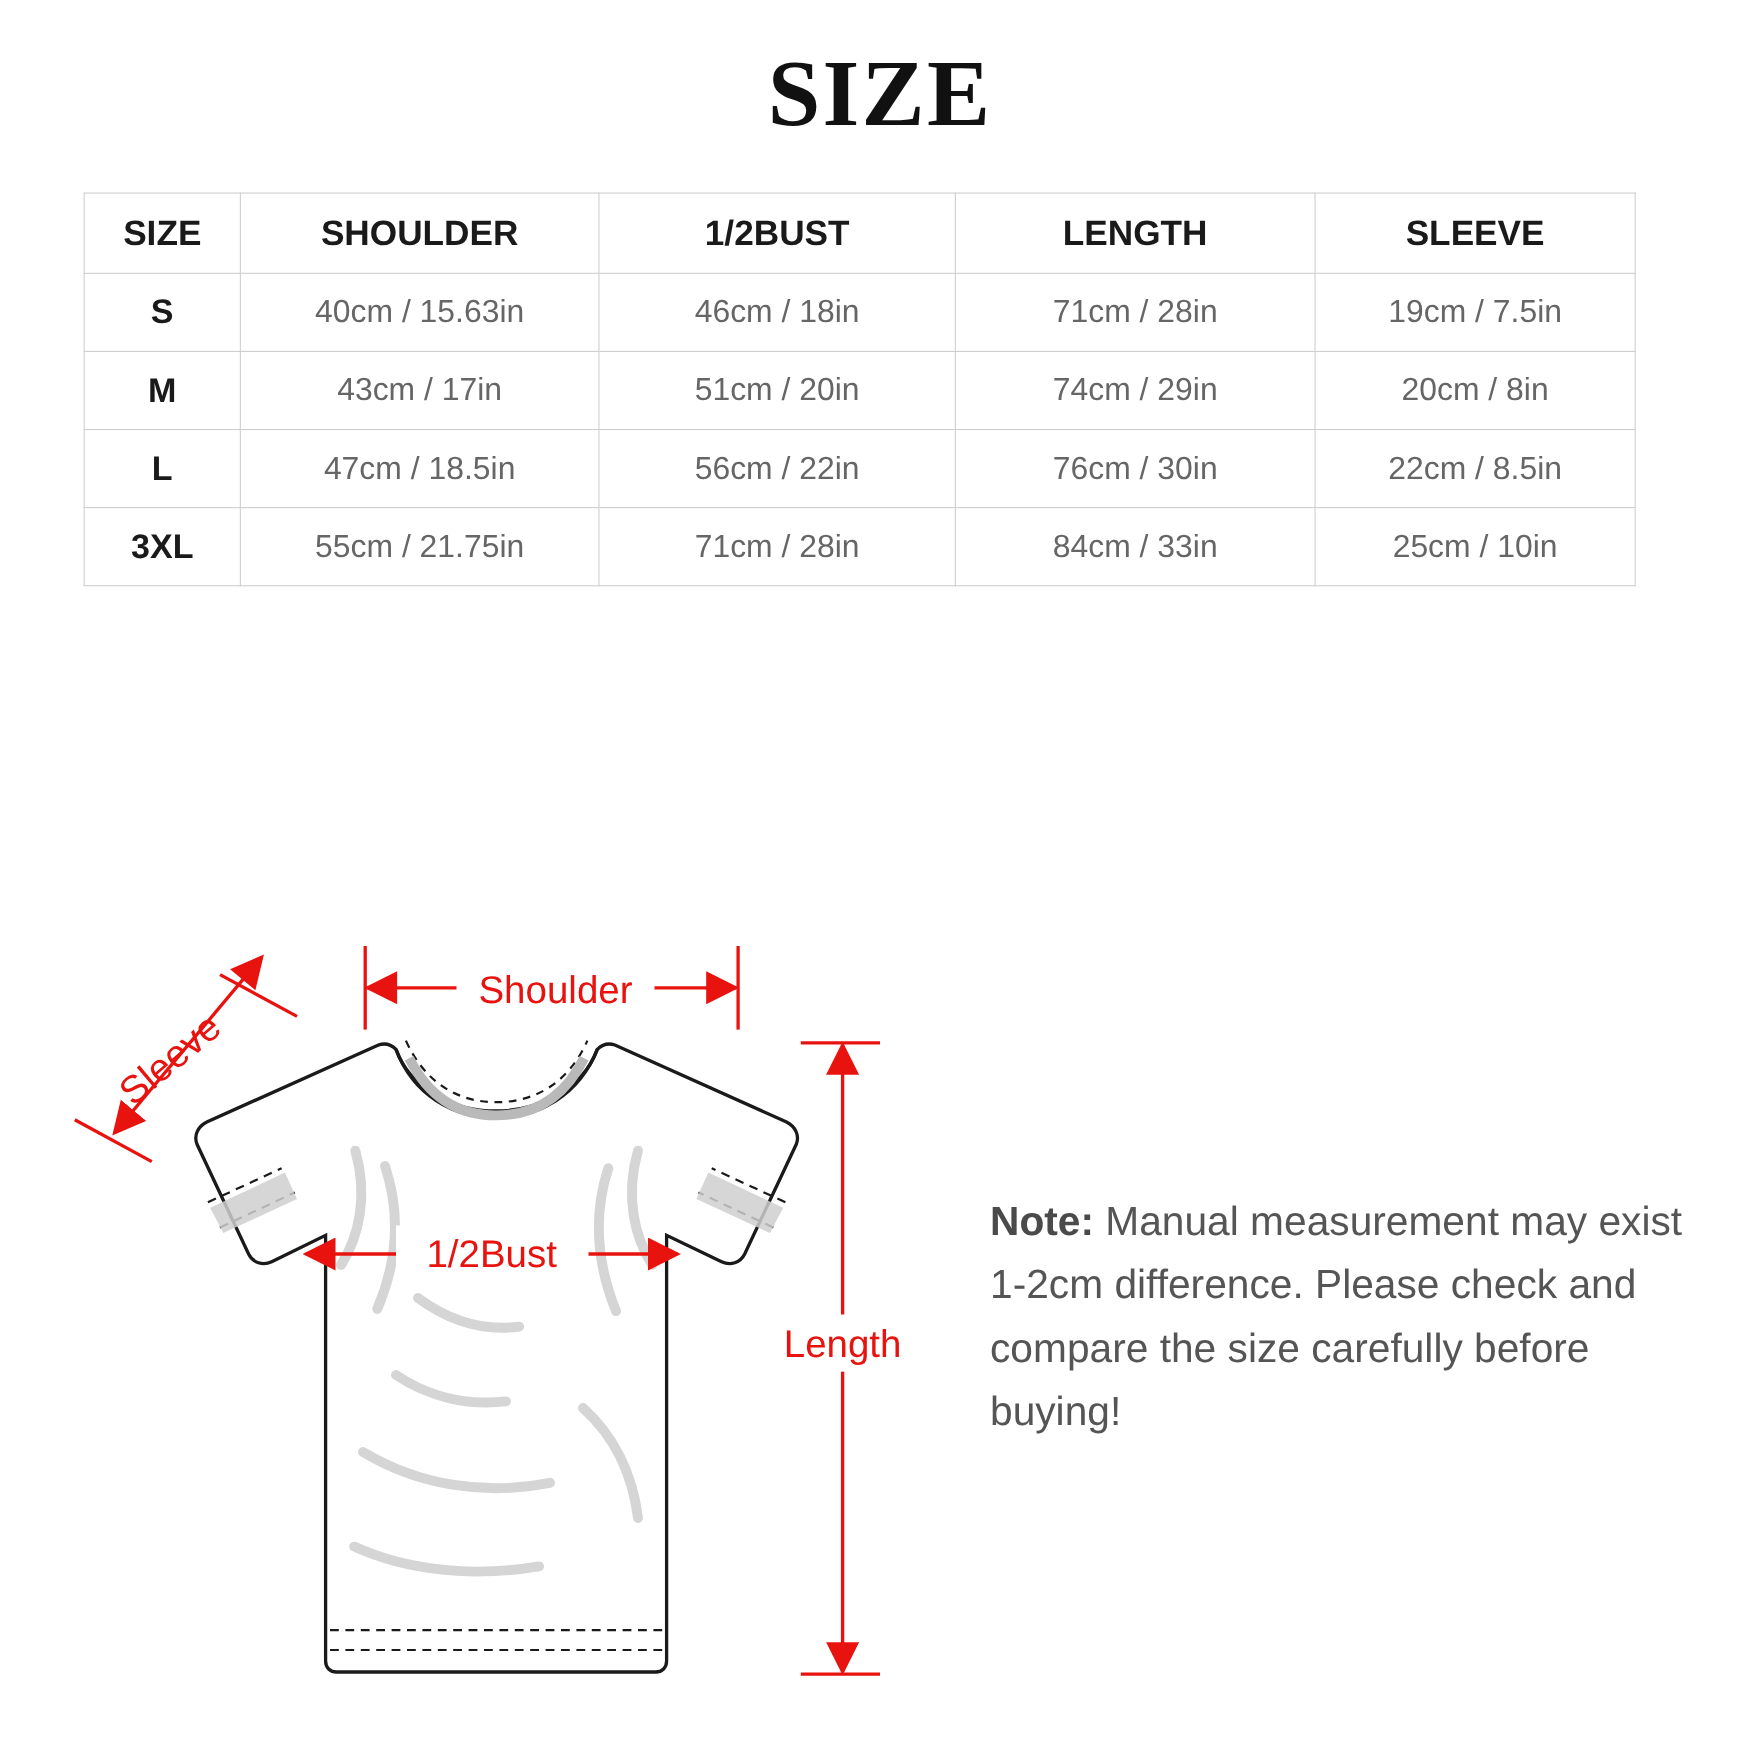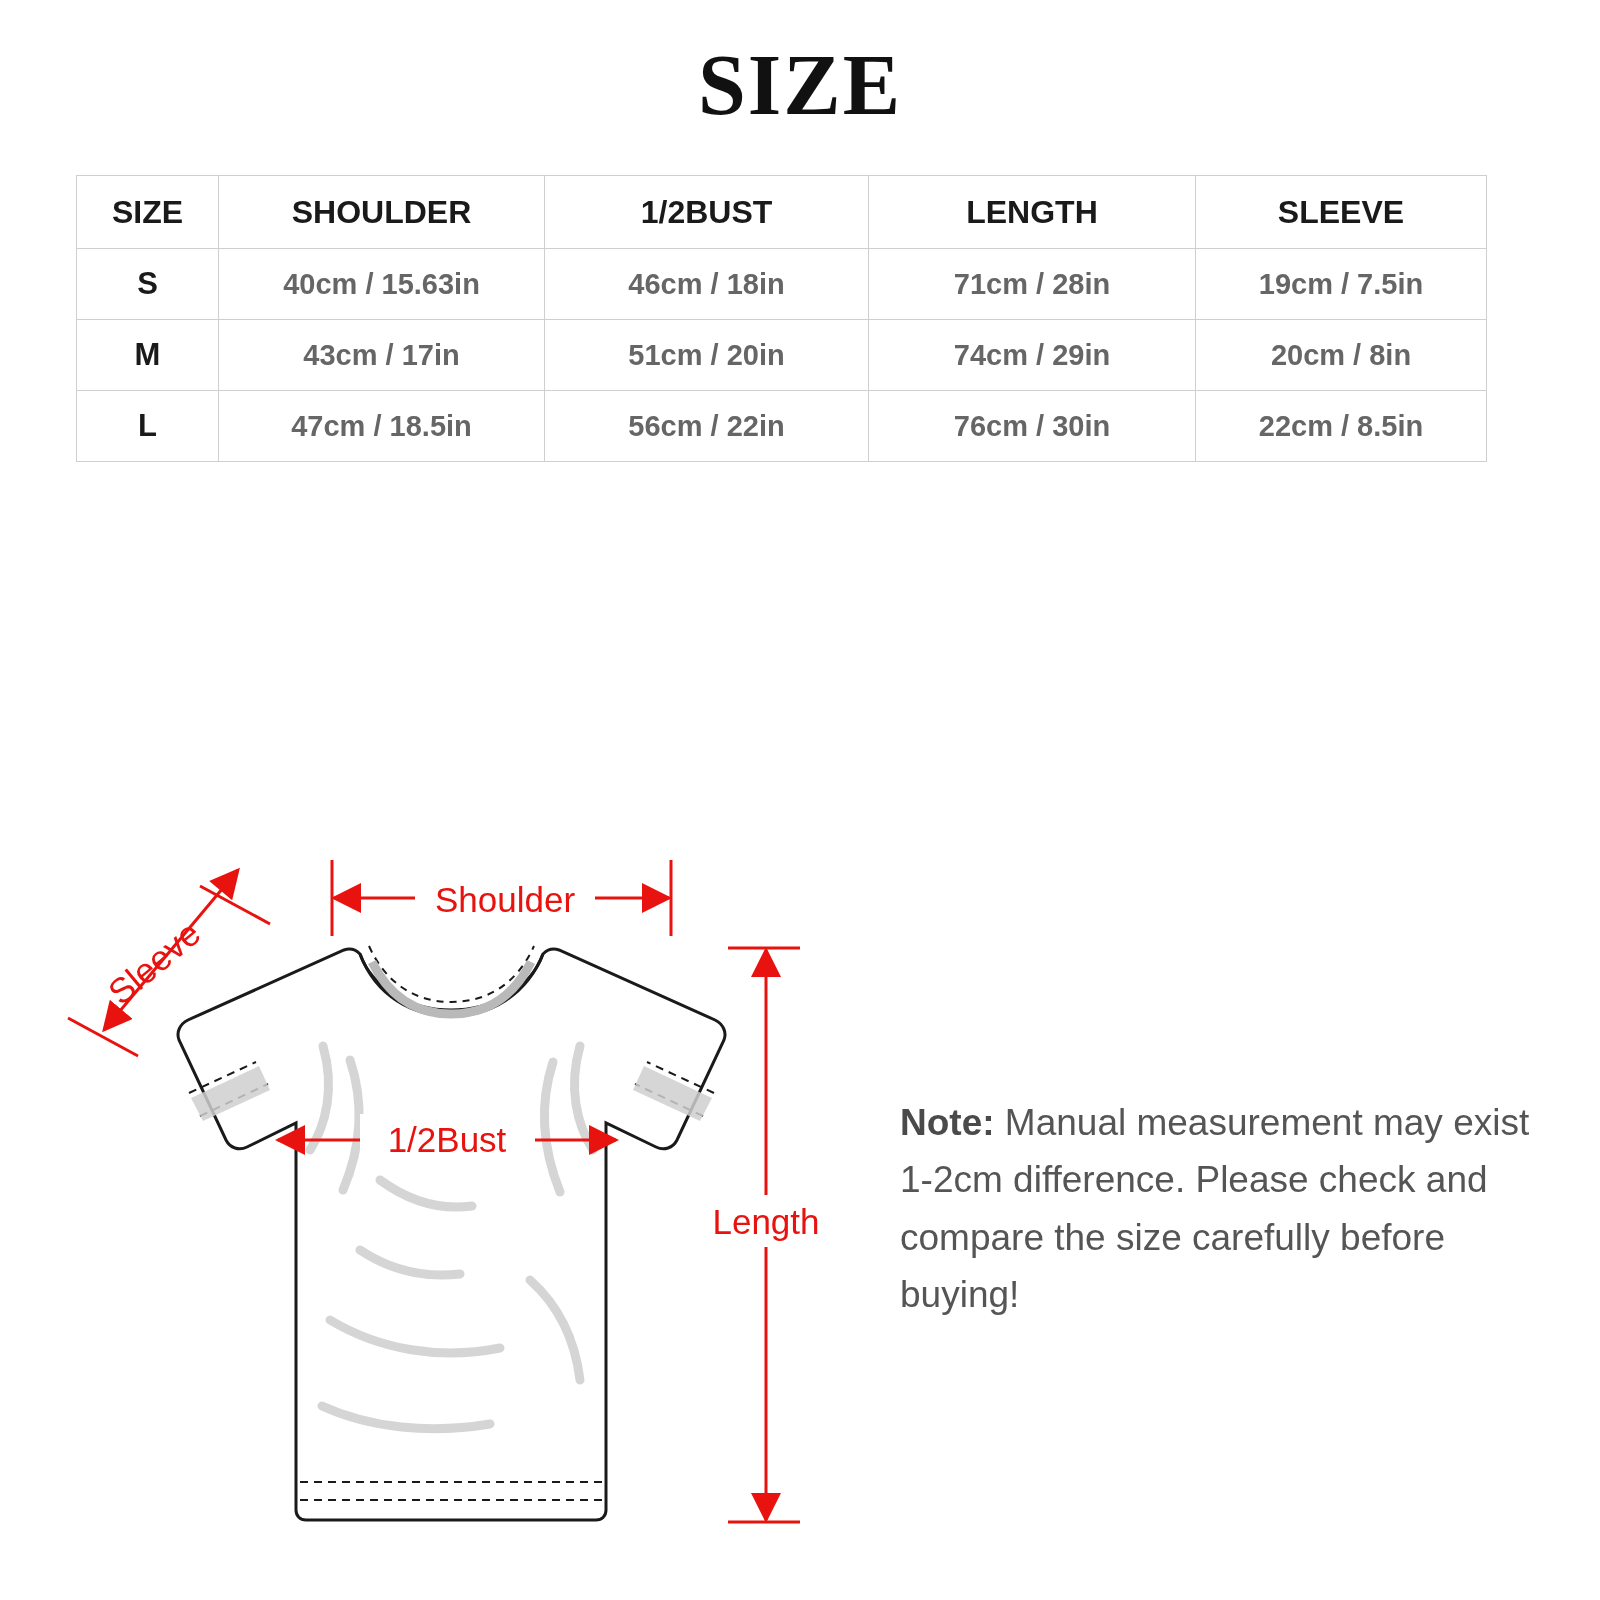--- a/index.html
+++ b/index.html
@@ -54,21 +54,21 @@
     height: 72px;
   }
   table.size-table td.size-col {
     font-size: 31px;
     font-weight: bold;
     color: #1a1a1a;
   }
   table.size-table td.val {
     font-size: 29px;
     color: #666666;
-    font-weight: bold;
+    font-weight: normal;
   }
   col.c-size   { width: 142px; }
   col.c-shoul  { width: 326px; }
   col.c-bust   { width: 324px; }
   col.c-length { width: 327px; }
   col.c-sleeve { width: 291px; }
 
   
   #illustration {
     position: absolute;
@@ -80,21 +80,21 @@
   #tshirt-svg {
     position: absolute;
     left: 60px;
     top: 10px;
   }
 
   
   #note {
     position: absolute;
     left: 900px;
-    top: 217px;
+    top: 205px;
     width: 660px;
     font-size: 37px;
     line-height: 1.55;
     color: #555555;
   }
   #note .note-label {
     font-weight: bold;
     color: #4a4a4a;
   }
 </style>
@@ -135,20 +135,27 @@
         <td class="val">51cm / 20in</td>
         <td class="val">74cm / 29in</td>
         <td class="val">20cm / 8in</td>
       </tr>
       <tr>
         <td class="size-col">L</td>
         <td class="val">47cm / 18.5in</td>
         <td class="val">56cm / 22in</td>
         <td class="val">76cm / 30in</td>
         <td class="val">22cm / 8.5in</td>
+      </tr>
+      <tr>
+        <td class="size-col">3XL</td>
+        <td class="val">55cm / 21.75in</td>
+        <td class="val">71cm / 28in</td>
+        <td class="val">84cm / 33in</td>
+        <td class="val">25cm / 10in</td>
       </tr>
     </tbody>
   </table>
 </div>
 
 <div id="illustration">
 
   <svg id="tshirt-svg" width="840" height="740" viewBox="0 0 840 740">
     <defs>
       <marker id="arrR" markerWidth="12" markerHeight="12" refX="9" refY="5" orient="auto">

